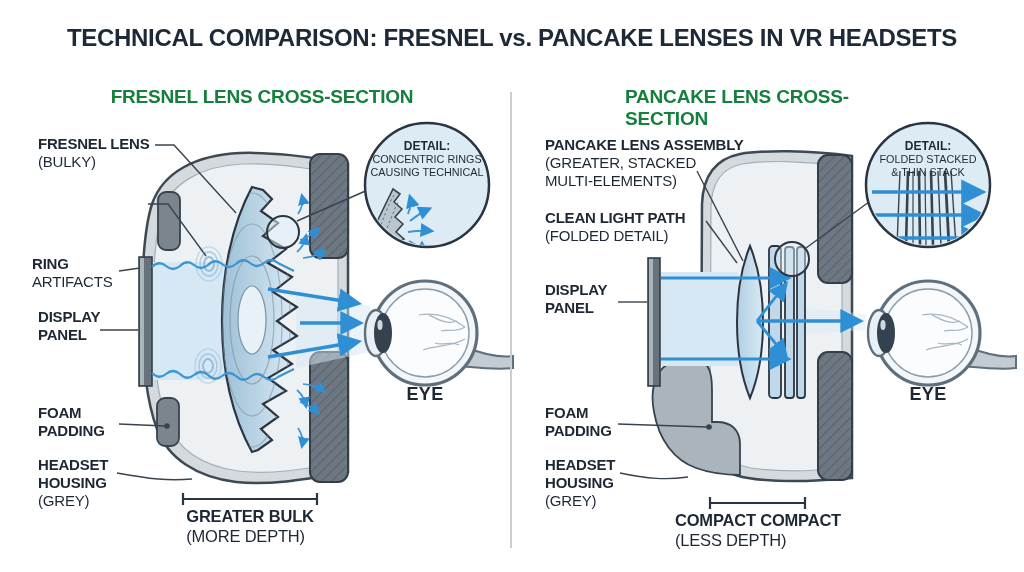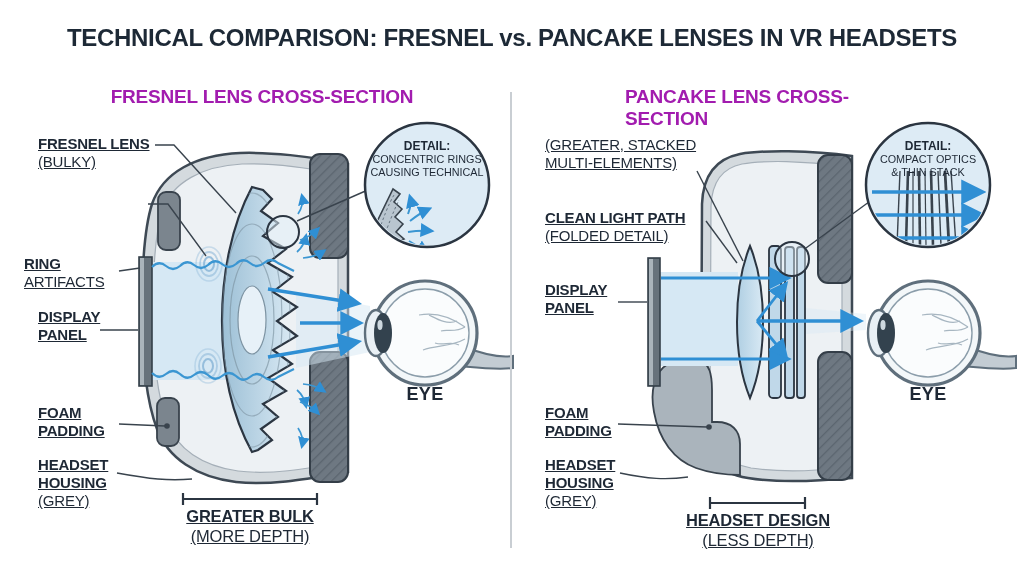--- a/index.html
+++ b/index.html
@@ -2,30 +2,30 @@
 <html><head>
 <meta charset="utf-8">
 <style>
   html,body{margin:0;padding:0;background:#ffffff;}
   .stage{position:relative;width:1024px;height:572px;background:#ffffff;overflow:hidden;
          font-family:"Liberation Sans",sans-serif;color:#1e2835;}
   .art{position:absolute;left:0;top:0;}
   .title{position:absolute;left:0;right:0;top:24px;margin:0;text-align:center;
          font:700 24px/28px "Liberation Sans",sans-serif;letter-spacing:-0.3px;color:#1d2936;}
   .panel-h{position:absolute;margin:0;transform:translateX(-50%);
-           font:700 19px/22px "Liberation Sans",sans-serif;letter-spacing:-0.2px;color:#a21caf;}
+           font:700 19px/22px "Liberation Sans",sans-serif;letter-spacing:-0.2px;color:#15803d;}
   .divider{position:absolute;left:510px;top:92px;width:2px;height:456px;background:#c9ced3;}
-  .lbl{position:absolute;font:700 15px/18px "Liberation Sans",sans-serif;letter-spacing:-0.2px;text-decoration:underline;}
+  .lbl{position:absolute;font:700 15px/18px "Liberation Sans",sans-serif;letter-spacing:-0.2px;}
   .lbl .r{font-weight:400;}
   .detail-txt{position:absolute;width:136px;text-align:center;transform:translateX(-50%);}
   .detail-txt .d1{font:700 12px/14px "Liberation Sans",sans-serif;}
   .detail-txt .d2{font:400 10.8px/12.5px "Liberation Sans",sans-serif;text-align:center;}
   .eyelbl{position:absolute;transform:translateX(-50%);
           font:700 18px/20px "Liberation Sans",sans-serif;letter-spacing:0.4px;}
-  .measure{position:absolute;transform:translateX(-50%);text-align:center;text-decoration:underline;}
+  .measure{position:absolute;transform:translateX(-50%);}
   .measure .m1{font:700 16.5px/20px "Liberation Sans",sans-serif;letter-spacing:-0.2px;}
   .measure .m2{font:400 16.5px/20px "Liberation Sans",sans-serif;letter-spacing:-0.2px;}
 </style>
 </head>
 <body>
 
 <div class="stage">
 
   <svg class="art" width="1024" height="572" viewBox="0 0 1024 572">
     <defs>
@@ -217,39 +217,40 @@
   <h1 class="title">TECHNICAL COMPARISON: FRESNEL vs. PANCAKE LENSES IN VR HEADSETS</h1>
   <div class="divider"></div>
 
   <h2 class="panel-h" style="left:262px;top:86px">FRESNEL LENS CROSS-SECTION</h2>
   <h2 class="panel-h" style="left:758px;top:86px">PANCAKE LENS CROSS-SECTION</h2>
 
   <div class="lbl" style="left:38px;top:135px">
     <div>FRESNEL LENS</div>
     <div class="r">(BULKY)</div>
   </div>
-  <div class="lbl" style="left:24px;top:255px">
+  <div class="lbl" style="left:32px;top:255px">
     <div>RING</div>
     <div class="r">ARTIFACTS</div>
   </div>
   <div class="lbl" style="left:38px;top:308px">
     <div>DISPLAY</div>
     <div>PANEL</div>
   </div>
   <div class="lbl" style="left:38px;top:404px">
     <div>FOAM</div>
     <div>PADDING</div>
   </div>
   <div class="lbl" style="left:38px;top:456px">
     <div>HEADSET</div>
     <div>HOUSING</div>
     <div class="r">(GREY)</div>
   </div>
 
   <div class="lbl" style="left:545px;top:136px">
+    <div>PANCAKE LENS ASSEMBLY</div>
     <div class="r">(GREATER, STACKED</div>
     <div class="r">MULTI-ELEMENTS)</div>
   </div>
   <div class="lbl" style="left:545px;top:209px">
     <div>CLEAN LIGHT PATH</div>
     <div class="r">(FOLDED DETAIL)</div>
   </div>
   <div class="lbl" style="left:545px;top:281px">
     <div>DISPLAY</div>
     <div>PANEL</div>
@@ -264,29 +265,29 @@
     <div class="r">(GREY)</div>
   </div>
 
   <div class="detail-txt" style="left:427px;top:139px">
     <div class="d1">DETAIL:</div>
     <div class="d2">CONCENTRIC RINGS</div>
     <div class="d2">CAUSING TECHNICAL</div>
   </div>
   <div class="detail-txt" style="left:928px;top:139px">
     <div class="d1">DETAIL:</div>
-    <div class="d2">COMPACT OPTICS</div>
+    <div class="d2">FOLDED STACKED</div>
     <div class="d2">&amp; THIN STACK</div>
   </div>
 
   <div class="eyelbl" style="left:425px;top:384px">EYE</div>
   <div class="eyelbl" style="left:928px;top:384px">EYE</div>
 
   <div class="measure" style="left:250px;top:506px">
     <div class="m1">GREATER BULK</div>
     <div class="m2">(MORE DEPTH)</div>
   </div>
   <div class="measure" style="left:758px;top:510px">
-    <div class="m1">HEADSET DESIGN</div>
+    <div class="m1">COMPACT COMPACT</div>
     <div class="m2">(LESS DEPTH)</div>
   </div>
 
 </div>
 
 </body></html>

